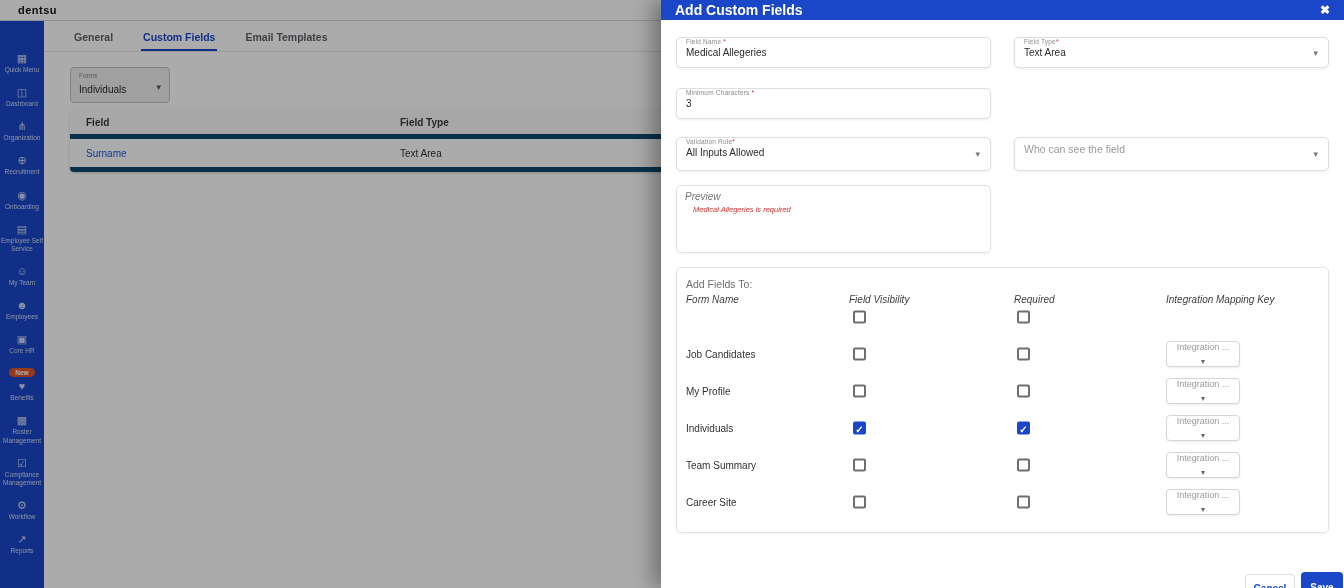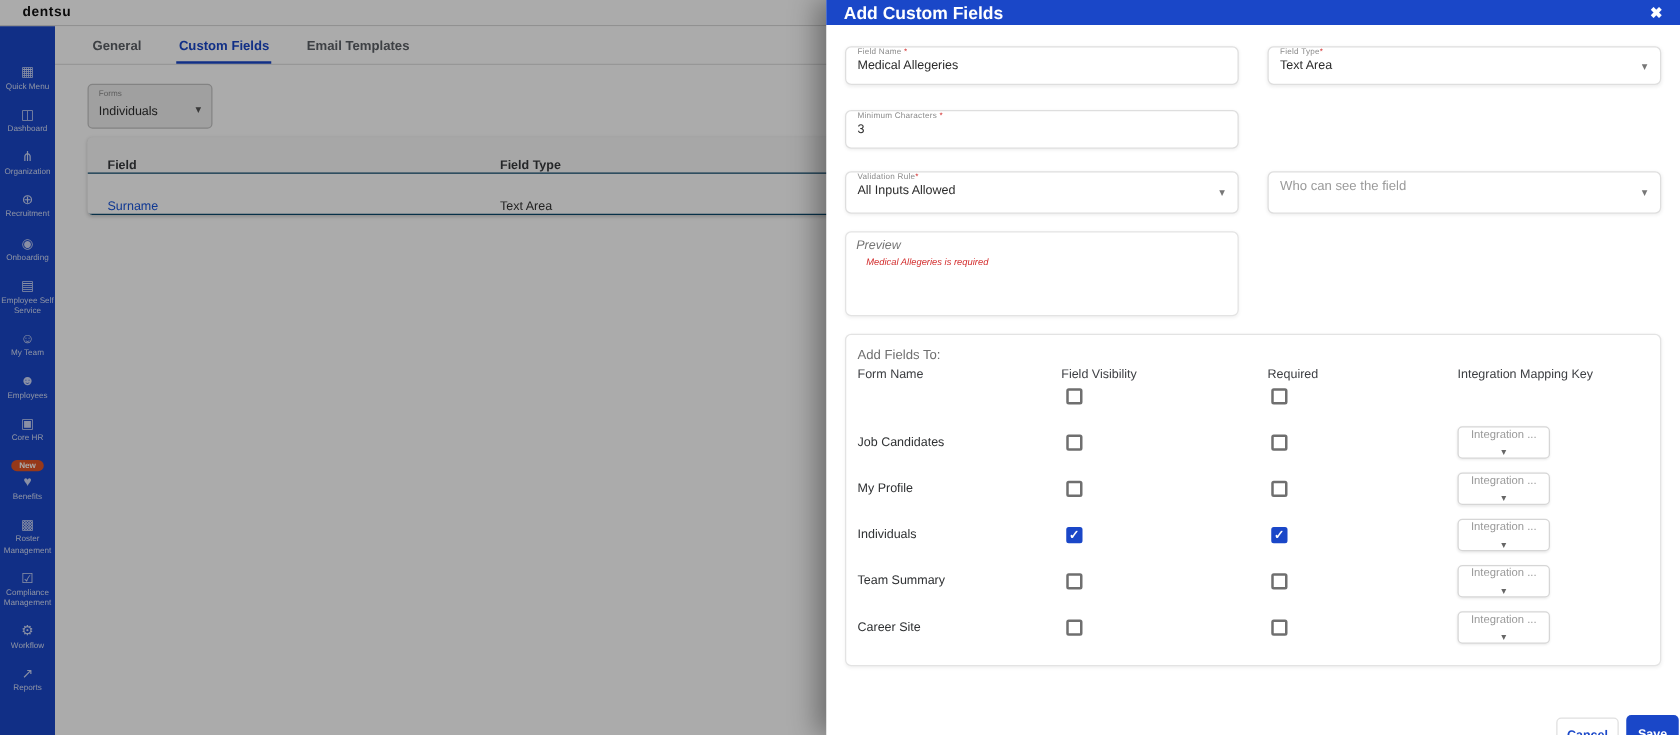--- a/index.html
+++ b/index.html
@@ -30,21 +30,21 @@
   .tab.active { color:#1a47c8; border-bottom:2px solid #1a47c8; padding-bottom:6px; }
 
   .forms-select { position:absolute; left:26px; top:46px; width:100px; height:36px; background:#efefef;
                   border:1px solid #c3c3c3; border-radius:4px; padding:4px 8px; cursor:pointer; }
   .forms-select .f-lbl { font-size:6.5px; color:#8a8a8a; display:block; }
   .forms-select .f-val { font-size:10px; color:#2b2b2b; }
   .forms-select .caret { position:absolute; right:8px; top:14px; font-size:9px; color:#555; }
 
   .bg-table { position:absolute; left:26px; top:89px; width:646px; background:#fff; border-radius:4px;
               box-shadow:0 1px 3px rgba(0,0,0,.18); overflow:hidden; }
-  .bg-tr { display:flex; align-items:flex-end; height:33px; border-bottom:1px solid #0c4a6e; position:relative; }
+  .bg-tr { display:flex; align-items:center; height:33px; border-bottom:5px solid #0c4a6e; position:relative; }
   .bg-tr.head { height:29px; background:#fafafa; }
   .bg-c1 { width:330px; padding-left:16px; font-size:10px; }
   .bg-c2 { flex:1; font-size:10px; }
   .bg-tr.head .bg-c1, .bg-tr.head .bg-c2 { font-weight:bold; color:#37393d; }
   .bg-link { color:#1a56db; cursor:pointer; }
   .bg-val { color:#333; }
   .row-edit { position:absolute; right:28px; top:10px; font-size:10px; color:#e0812f; cursor:pointer; }
 
   
   .overlay { position:absolute; inset:0; background:rgba(0,0,0,0.33); z-index:50; }
@@ -75,21 +75,21 @@
                   border:1px solid #e3e3e3; border-radius:5px; box-shadow:0 1px 3px rgba(0,0,0,.06);
                   padding:5px 8px;font-style:italic; }
   .preview-card .p-lbl { font-size:10px; color:#757575; }
   .preview-inner { margin-top:4px; height:32px; border:1px solid #dcdcdc; border-radius:4px; padding:4px 8px; }
   .preview-inner .p-field { font-size:10px; color:#d32f2f; }
   .p-error { font-size:7.5px; color:#d32f2f; margin-top:3px; padding-left:8px; }
 
   .add-card { position:absolute; left:15px; top:267px; width:653px; height:266px; background:#fff;
               border:1px solid #e3e3e3; border-radius:5px; box-shadow:0 1px 3px rgba(0,0,0,.06); }
   .af-title { position:absolute; left:9px; top:10px; font-size:10.5px; color:#6f6f6f; }
-  .af-h { position:absolute; top:26px; font-size:10px; color:#3c3e42; }
+  .af-h { position:absolute; top:26px; font-size:10px; color:#3c3e42;font-style:italic; }
   .af-h1 { left:9px; } .af-h2 { left:172px; } .af-h3 { left:337px; } .af-h4 { left:489px; }
   .af-row { position:absolute; left:0; width:653px; height:37px; }
   .af-name { position:absolute; left:9px; top:50%; transform:translateY(-50%); font-size:10px; color:#2f3133; }
   .cb { position:absolute; top:50%; transform:translateY(-50%); width:13px; height:13px;
         border:2px solid #6f6f6f; border-radius:2px; background:#fff; cursor:pointer; }
   .cb.checked { background:#1a47c8; border-color:#1a47c8; color:#fff; font-size:10px; font-weight:bold;
                 text-align:center; line-height:12px; }
   .cb1 { left:176px; } .cb2 { left:340px; }
   .mini-dd { position:absolute; left:489px; top:50%; transform:translateY(-50%); width:74px; height:26px;
              border:1px solid #d6d6d6; border-radius:4px; box-shadow:0 1px 2px rgba(0,0,0,.08);

